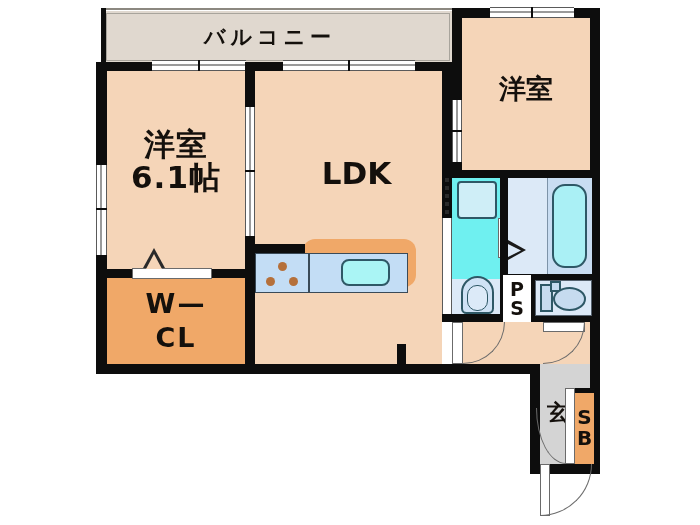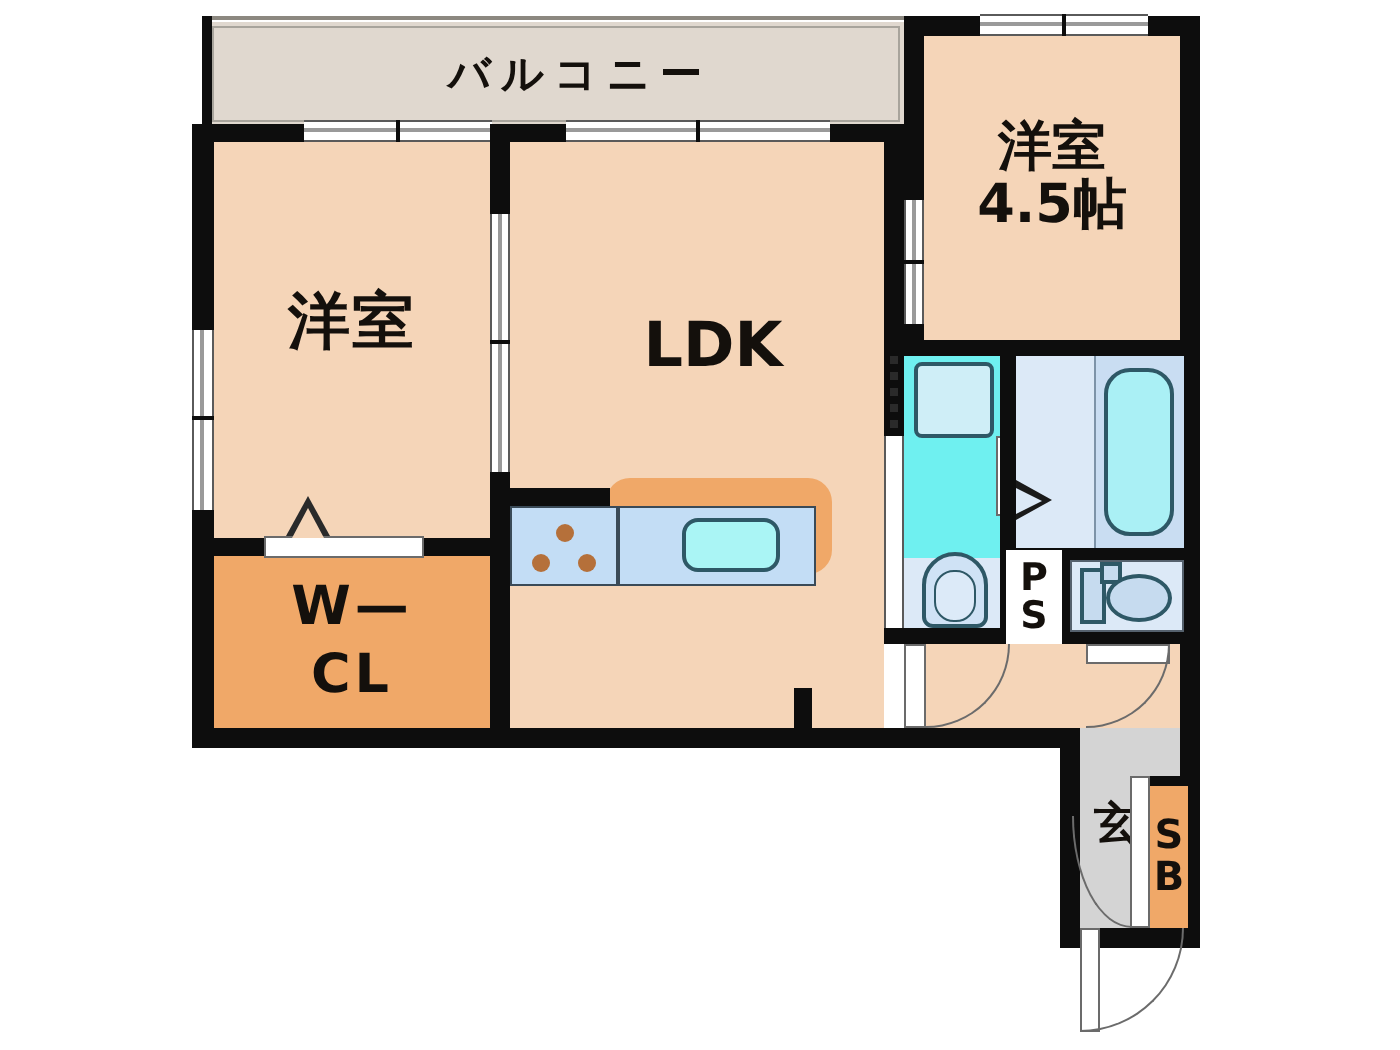--- a/index.html
+++ b/index.html
@@ -50,35 +50,36 @@
   .dashed{background:repeating-linear-gradient(180deg,#2a2a2a 0 4px,transparent 4px 8px);}
 </style>
 </head>
 <body>
 
 <div id="plan">
 
   <div class="abs balcony" style="left:104px;top:11px;width:348px;height:52px;"></div>
   <div class="abs" style="left:101px;top:8px;width:354px;height:58px;border:2px solid #8c8880;"></div>
   <div class="abs" style="left:106px;top:13px;width:344px;height:48px;border:1.5px solid #a8a49c;"></div>
-  <div class="abs label lbl-balcony" style="left:116px;top:24px;width:348px;height:26px;">
+  <div class="abs label lbl-balcony" style="left:96px;top:24px;width:348px;height:26px;">
     <span>バルコニー</span>
   </div>
 
   <div class="abs wall" style="left:101px;top:8px;width:5px;height:58px;"></div>
 
   <div class="abs wall" style="left:96px;top:62px;width:11px;height:312px;"></div>
 
   <div class="abs wall" style="left:96px;top:364px;width:460px;height:10px;"></div>
 
   <div class="abs wall" style="left:96px;top:62px;width:356px;height:9px;"></div>
 
   <div class="abs room" style="left:107px;top:71px;width:138px;height:198px;"></div>
   <div class="abs label" style="left:107px;top:118px;width:138px;height:86px;">
     <span class="lbl-big">洋室</span>
+    <span class="lbl-big">6.1帖</span>
   </div>
 
   <div class="abs sash-v" style="left:96px;top:165px;width:11px;height:90px;"></div>
   <div class="abs sashline-v" style="left:100px;top:165px;width:2px;height:90px;"></div>
   <div class="abs wall" style="left:96px;top:208px;width:11px;height:2px;"></div>
 
   <div class="abs sash" style="left:152px;top:60px;width:94px;height:11px;"></div>
   <div class="abs sashline" style="left:152px;top:64px;width:94px;height:2px;"></div>
   <div class="abs wall" style="left:198px;top:60px;width:2px;height:11px;"></div>
 
@@ -124,21 +125,20 @@
 
   <div class="abs ktop" style="left:309px;top:253px;width:99px;height:40px;"></div>
   <div class="abs sinkbasin" style="left:341px;top:259px;width:49px;height:27px;"></div>
 
   <div class="abs wall" style="left:452px;top:8px;width:148px;height:10px;"></div>
   <div class="abs wall" style="left:452px;top:8px;width:10px;height:162px;"></div>
   <div class="abs wall" style="left:590px;top:8px;width:10px;height:162px;"></div>
   <div class="abs room" style="left:462px;top:18px;width:128px;height:152px;"></div>
   <div class="abs label" style="left:462px;top:48px;width:128px;height:82px;">
     <span class="lbl-md">洋室</span>
-    <span class="lbl-md">4.5帖</span>
   </div>
 
   <div class="abs sash" style="left:490px;top:7px;width:84px;height:11px;"></div>
   <div class="abs sashline" style="left:490px;top:11px;width:84px;height:2px;"></div>
   <div class="abs wall" style="left:531px;top:7px;width:2px;height:11px;"></div>
 
   <div class="abs sash-v" style="left:452px;top:100px;width:10px;height:62px;"></div>
   <div class="abs sashline-v" style="left:456px;top:100px;width:2px;height:62px;"></div>
   <div class="abs wall" style="left:452px;top:130px;width:10px;height:2px;"></div>
 

